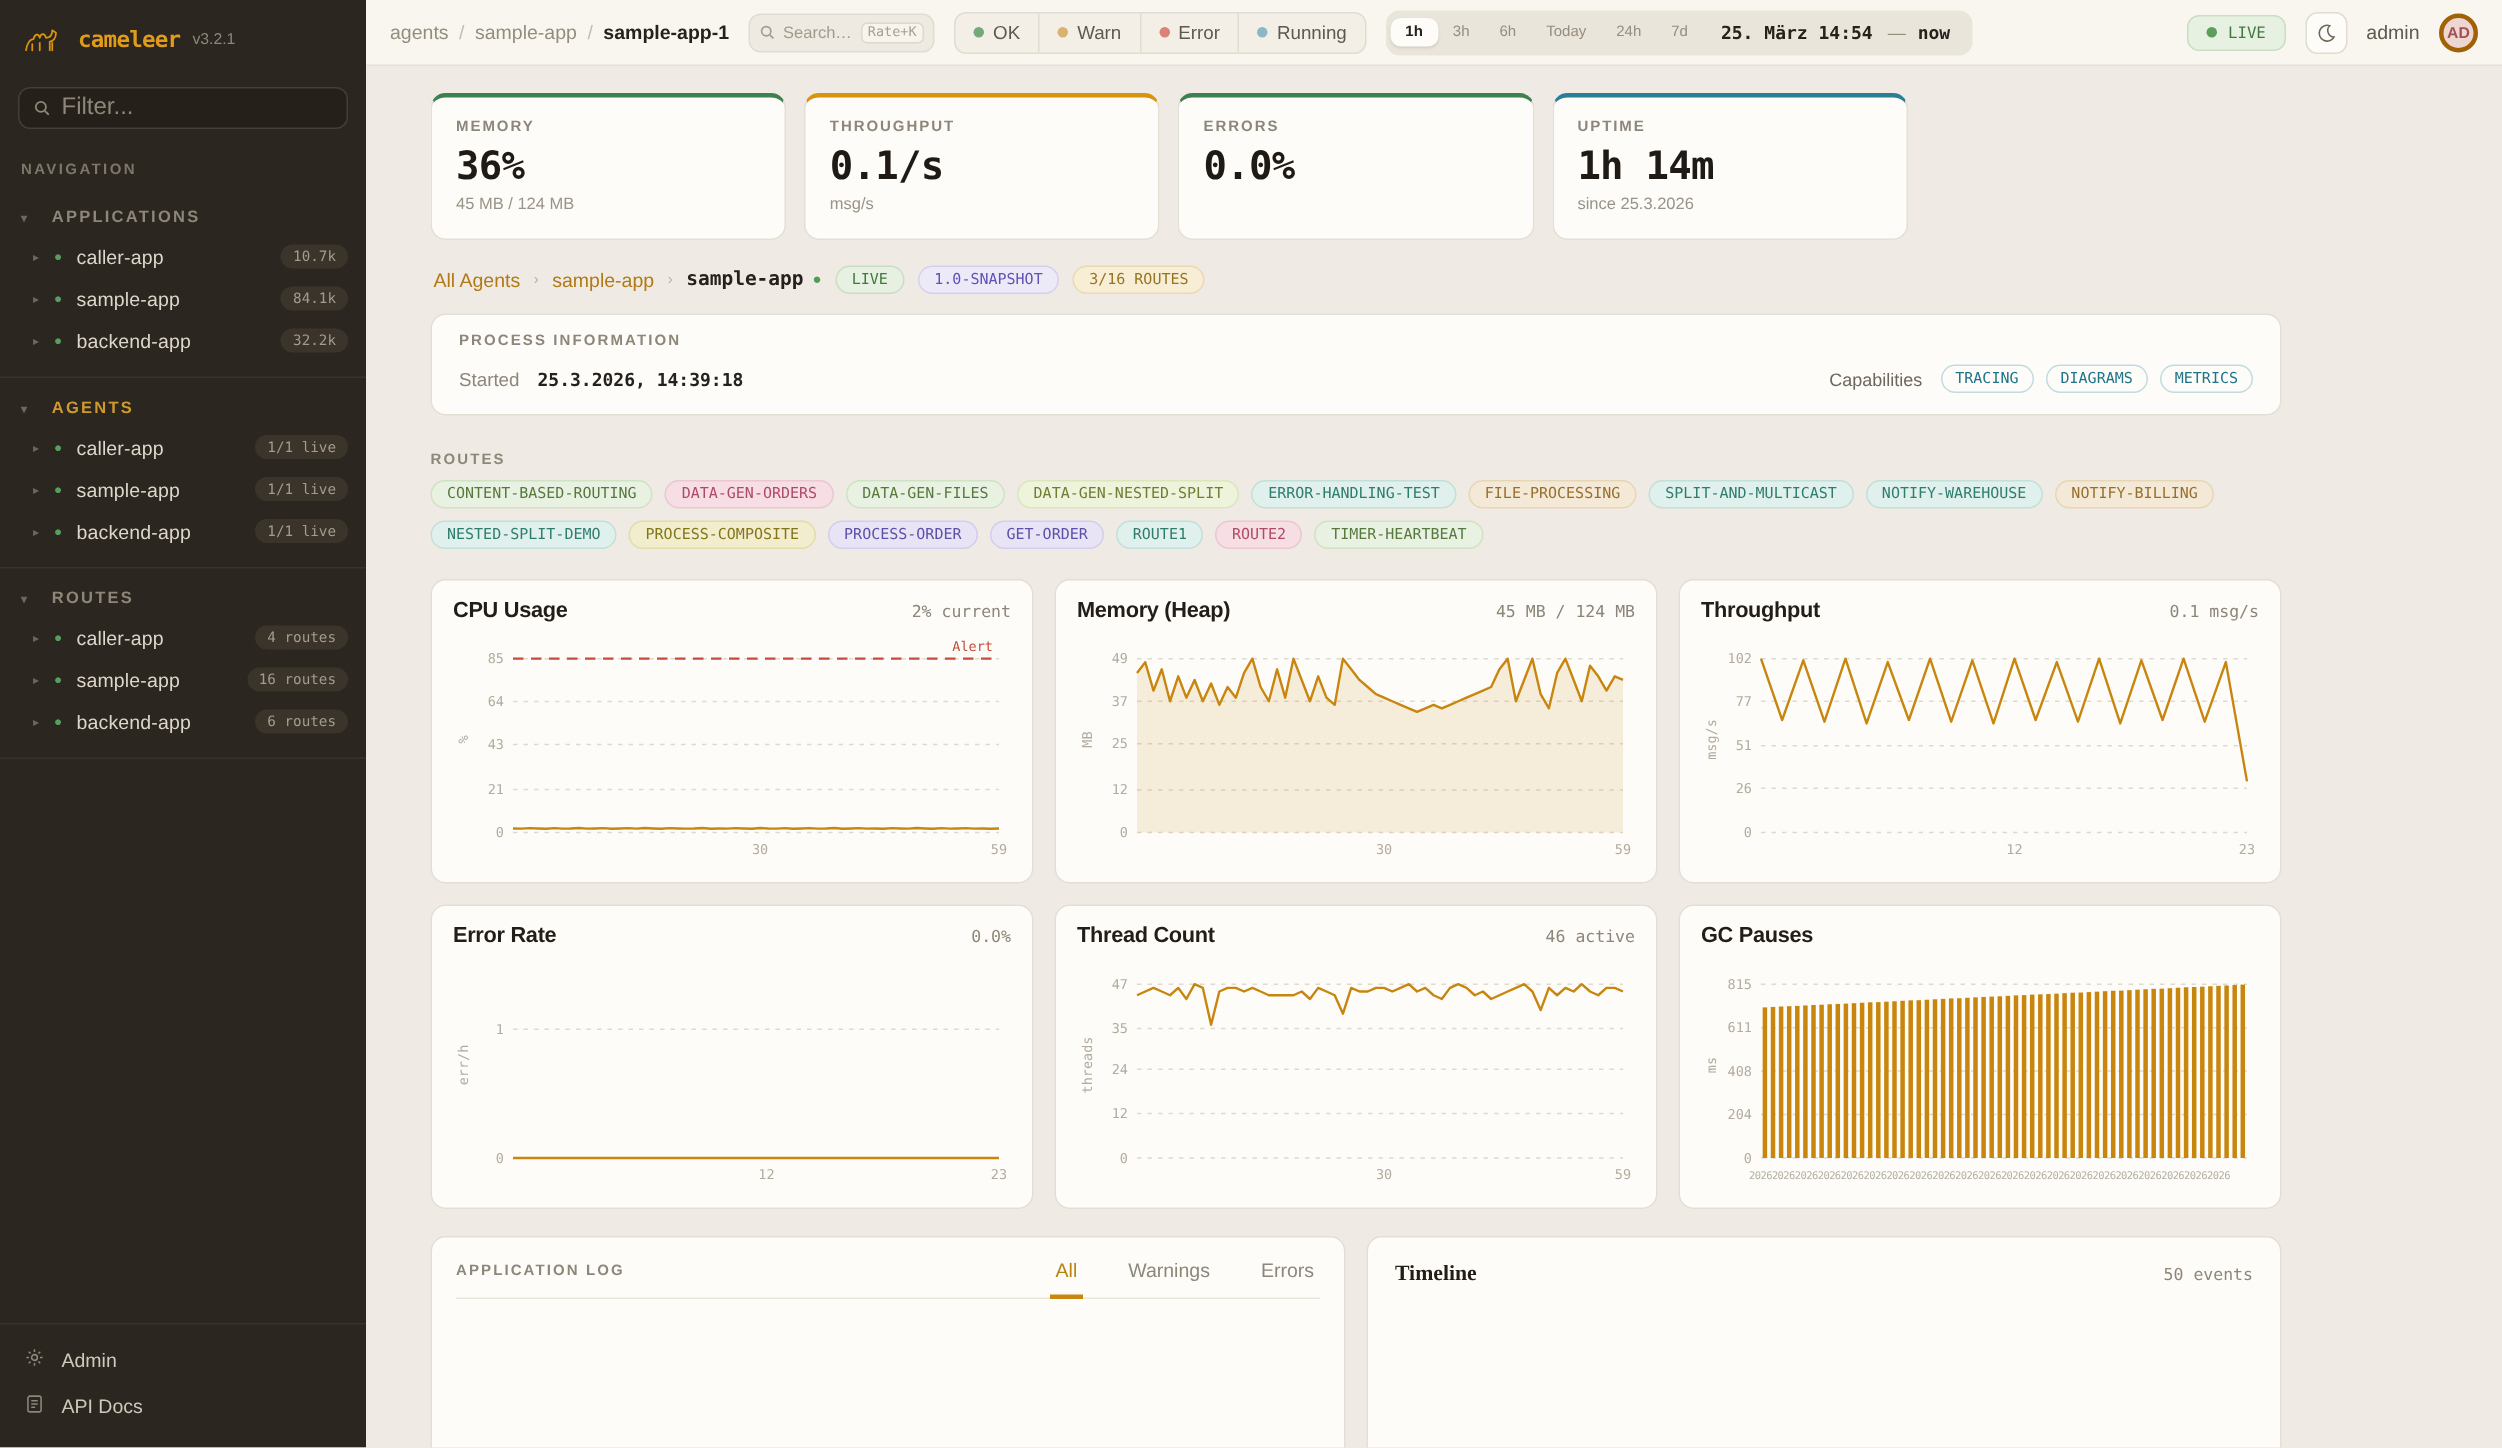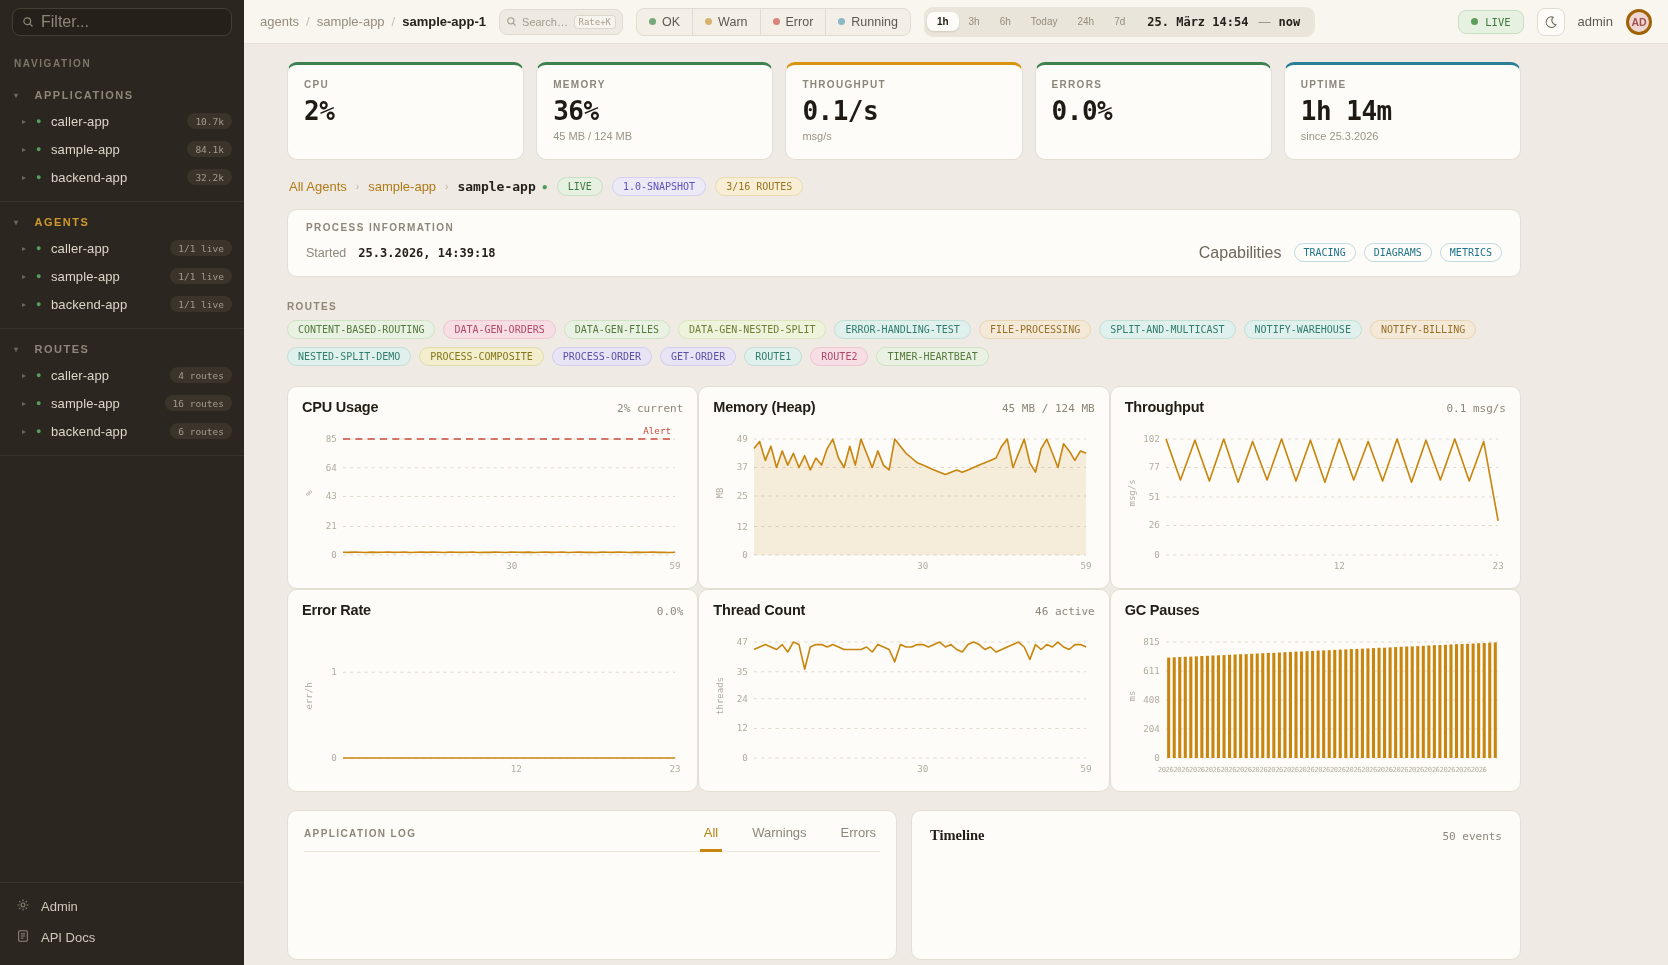--- a/index.html
+++ b/index.html
@@ -81,29 +81,29 @@
   .pill { font-family:"DejaVu Sans Mono",monospace; font-size:10px; padding:3px 10px; border-radius:999px; border:1px solid; white-space:nowrap; cursor:pointer; }
 
   
   .card { background:#fdfcf9; border:1px solid #e4dfd5; border-radius:10px; }
   .process-card { padding:12px 18px 14px; }
   .card-label { font-size:10px; font-weight:bold; letter-spacing:1.4px; color:#8d8679; }
   .process-row { display:flex; align-items:center; margin-top:10px; }
   .p-lab { font-size:12.5px; color:#8d8679; margin-right:12px; }
   .p-val { font-family:"DejaVu Sans Mono",monospace; font-size:12px; font-weight:bold; color:#26211a;text-align:center; }
   .caps { margin-left:auto; display:flex; align-items:center; gap:8px; }
-  .caps-lab { font-size:16px; color:#6e675c; margin-right:4px;margin-left:12px; }
+  .caps-lab { font-size:12px; color:#6e675c; margin-right:4px;margin-left:12px; }
   .cap-pill { font-family:"DejaVu Sans Mono",monospace; font-size:10px; color:#20758a; background:#fdfcf9; border:1px solid #c2dbe1; border-radius:999px; padding:3px 9px; cursor:pointer; }
 
   
   .routes-block { margin-top:24px; }
   .routes-badges { display:flex; flex-wrap:wrap; gap:8px 8px; margin-top:8px; }
 
   
-  .charts-grid { display:grid; grid-template-columns:repeat(3,1fr); margin-top:20px; }
+  .charts-grid { display:grid; grid-template-columns:repeat(3,1fr); gap:14px; margin-top:20px; }
   .chart-card { background:#fdfcf9; border:1px solid #e4dfd5; border-radius:10px; padding:12px 14px 6px; height:203px; }
   .chart-head { display:flex; align-items:baseline; }
   .chart-title { font-size:14.5px; font-weight:bold; color:#221d16; letter-spacing:-0.2px; }
   .chart-val { margin-left:auto; font-family:"DejaVu Sans Mono",monospace; font-size:11px; color:#8d8679;text-align:right; }
   .chart-card svg { width:100%; height:152px; margin-top:6px; display:block; }
   .grid-line { stroke:#dfd9ce; stroke-width:1; stroke-dasharray:3 4; }
   .ytick,.xtick,.ylab { fill:#b3ab9e; font-family:"DejaVu Sans Mono",monospace; font-size:9px; }
   .ytick { text-anchor:end; }
   .xtick,.ylab { text-anchor:middle; }
   .alert-line { stroke:#c74b3c; stroke-width:1.5; stroke-dasharray:7 5; }
@@ -125,20 +125,29 @@
   .tl-head { display:flex; align-items:baseline; }
   .tl-title { font-size:14.5px; font-weight:bold; color:#221d16;font-family:Liberation Serif, serif; }
   .tl-events { margin-left:auto; font-family:"DejaVu Sans Mono",monospace; font-size:11px; color:#8d8679; }
 </style>
 </head>
 <body>
 
 <div class="app">
 
   <aside class="sidebar">
+    <div class="logo-row">
+      <span class="camel">
+        <svg viewBox="0 0 36 26">
+            <path d="M4 22c1-6 3-9 6-9 1-4 4-5 5-1 1-4 4-4 5 0 3 0 5-2 5-6l3 2c0 4-2 7-5 7v7M9 22v-5M15 22v-6M25 22v-6" fill="none" stroke="currentColor" stroke-width="1.4" stroke-linecap="round" stroke-linejoin="round"></path>
+          </svg>
+      </span>
+      <span class="brand">cameleer</span>
+      <span class="ver">v3.2.1</span>
+    </div>
     <div class="filter-box">
       <svg viewBox="0 0 16 16">
           <circle cx="7" cy="7" r="4.5" fill="none" stroke="currentColor" stroke-width="1.6"></circle>
           <line x1="10.5" y1="10.5" x2="14" y2="14" stroke="currentColor" stroke-width="1.6"></line>
         </svg>
       <input placeholder="Filter..." style="">
     </div>
     <div class="nav-label">NAVIGATION</div>
     <nav class="nav-sections" id="nav-sections">
         <div class="nav-section">
@@ -290,24 +299,20 @@
             <path d="M10.5 2.5a6 6 0 1 0 3.2 8.6 5 5 0 0 1-3.2-8.6z" fill="none" stroke="currentColor" stroke-width="1.2"></path>
           </svg>
       </div>
       <span class="user-lbl">admin</span>
       <div class="avatar">AD</div>
     </header>
 
     <div class="content">
       <div class="cwrap">
         <div class="stats-row" id="stats-row">
-            <div class="stat-card" style="border-top-color:#3e8150">
-              <div class="stat-label">CPU</div>
-              <div class="stat-value">2%</div>
-            </div>
             <div class="stat-card" style="border-top-color:#3e8150">
               <div class="stat-label">MEMORY</div>
               <div class="stat-value">36%</div>
               <div class="stat-sub">45 MB / 124 MB</div>
             </div>
             <div class="stat-card" style="border-top-color:#d9930d">
               <div class="stat-label">THROUGHPUT</div>
               <div class="stat-value">0.1/s</div>
               <div class="stat-sub">msg/s</div>
             </div>

